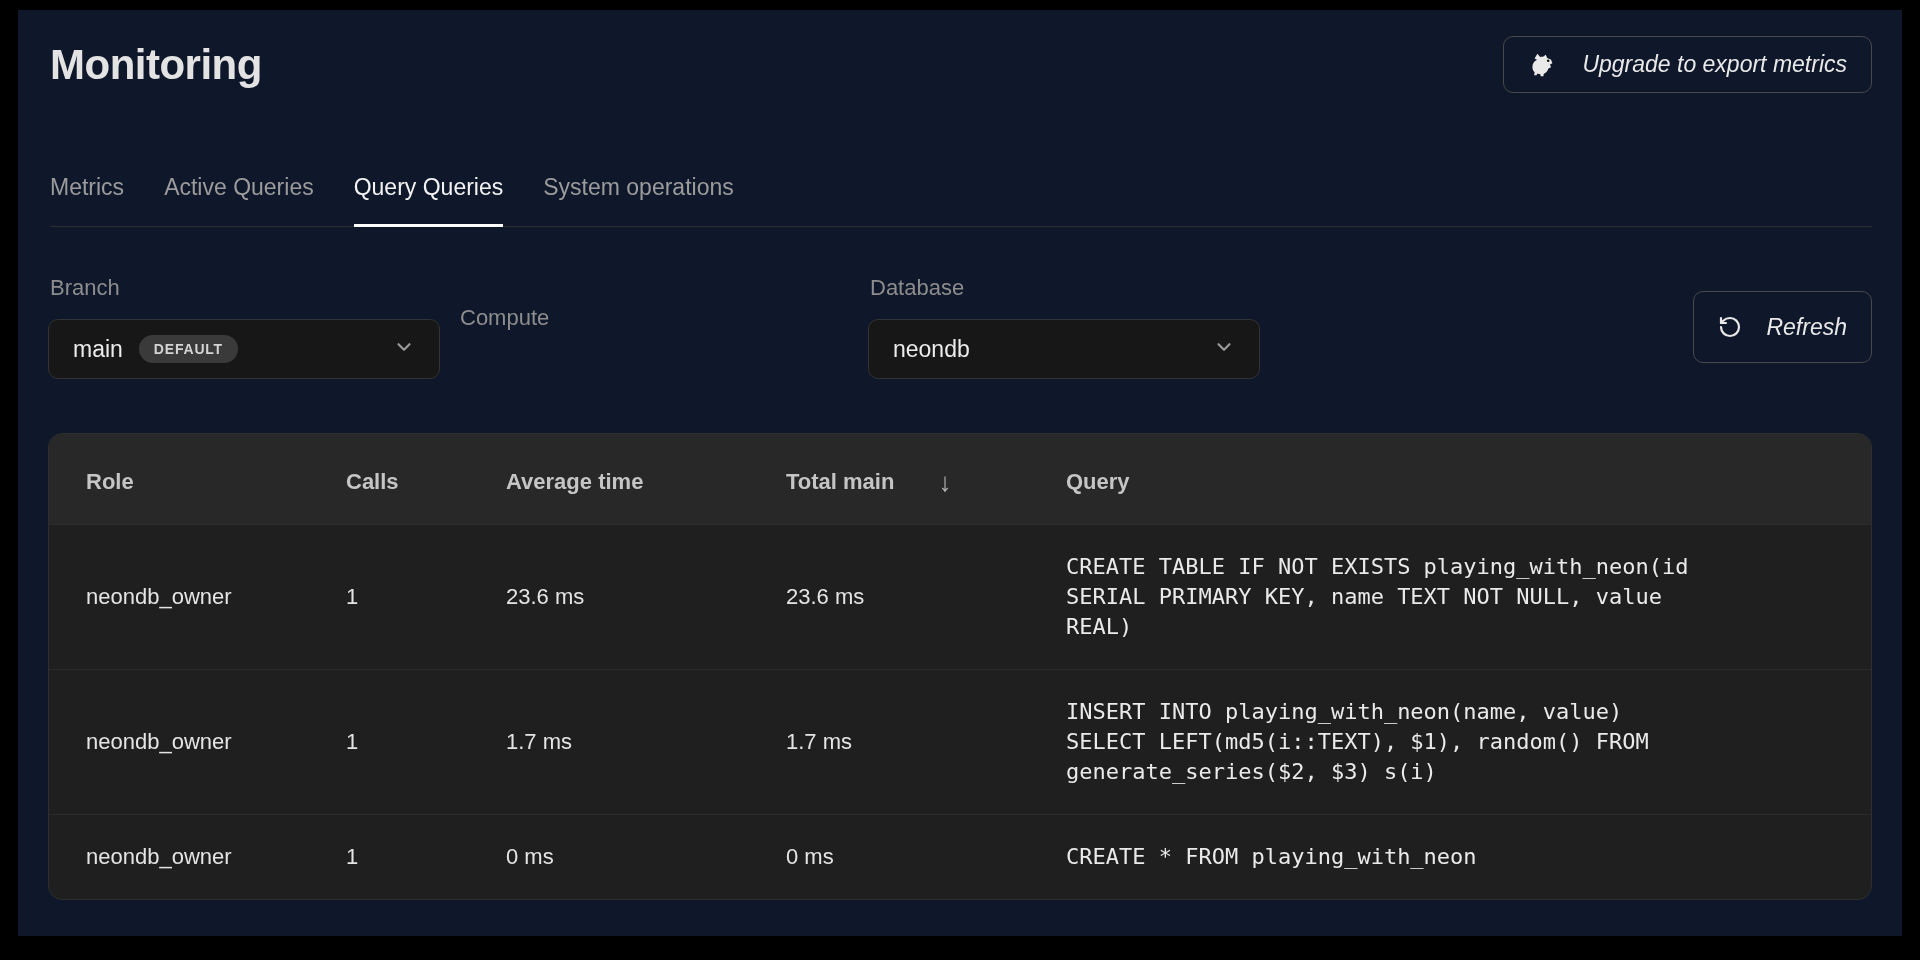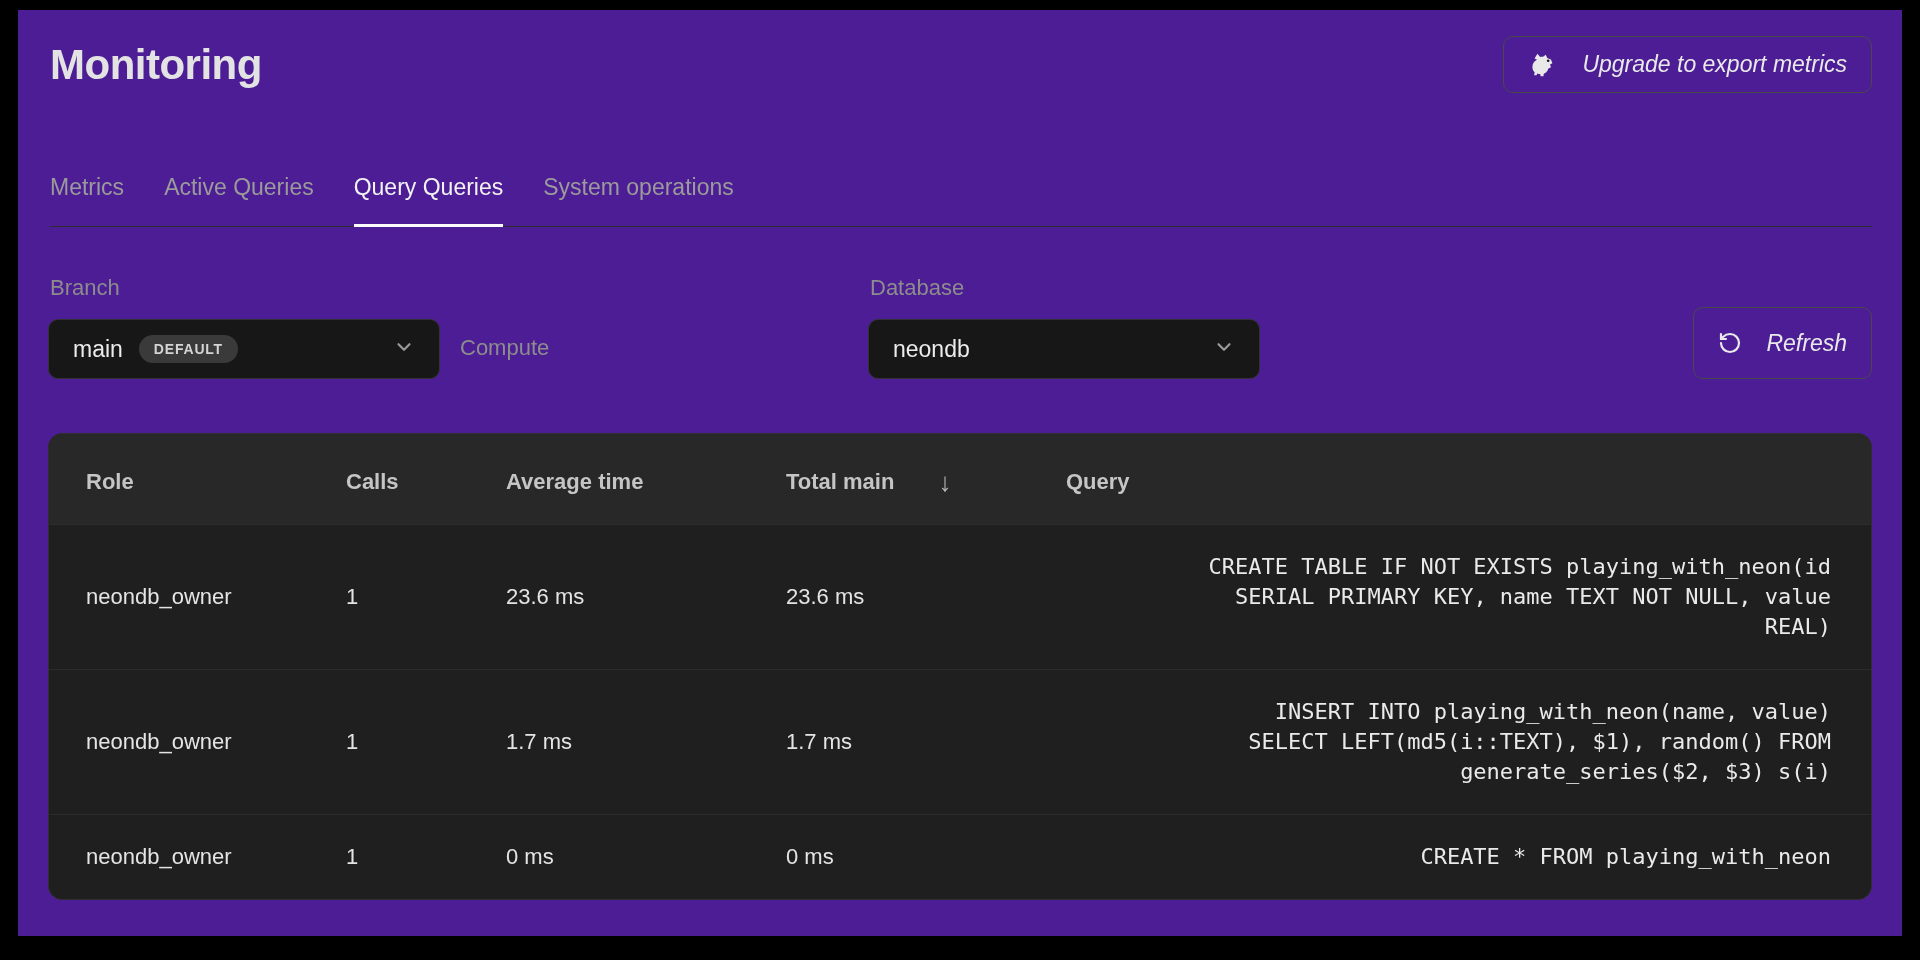--- a/index.html
+++ b/index.html
@@ -1,35 +1,35 @@
 <!DOCTYPE html>
 <html><head>
 <meta charset="utf-8">
 <style>
   * { margin:0; padding:0; box-sizing:border-box; }
   html,body { width:1920px; height:960px; background:#000; overflow:hidden;
               font-family:"Liberation Sans", "DejaVu Sans", sans-serif; }
-  .app { position:absolute; top:10px; left:18px; right:18px; bottom:24px; background:#4c1d95; }
+  .app { position:absolute; top:10px; left:18px; right:18px; bottom:24px; background:#0f172a; }
 
   
   .topbar { display:flex; justify-content:space-between; align-items:center; margin:26px 30px 0 32px; }
   .page-title { font-size:42px; line-height:50px; font-weight:700; color:#e3e3e3; letter-spacing:-0.5px; }
   .btn { display:inline-flex; align-items:center; gap:24px; height:57px; padding:0 24px;
          background:transparent; border:1px solid #494949; border-radius:10px;
          color:#e9e9e9; font-size:23px; font-family:inherit; cursor:pointer;font-style:italic; }
   .btn svg { display:block; }
 
   
   .tabbar { display:flex; gap:40px; margin:80px 30px 0 32px; border-bottom:1px solid #2d2d2d; }
   .tab { font-size:23px; line-height:29px; color:#9b9b9b; padding-bottom:24px; cursor:pointer; position:relative; }
   .tab.active { color:#f2f2f2; }
   .tab.active::after { content:""; position:absolute; left:0; right:0; bottom:-1px; height:3px; background:#fff; }
 
   
-  .filters { display:flex; gap:18px; margin:48px 30px 0 30px; align-items:flex-end; }
+  .filters { display:flex; gap:18px; margin:48px 30px 0 30px; align-items:center; }
   .filter-group { width:392px; }
   .filter-label { font-size:22px; color:#8d8d8d; margin-bottom:18px; margin-left:2px; }
   .select { height:60px; background:#171717; border:1px solid #333; border-radius:10px;
             display:flex; align-items:center; gap:16px; padding:4px 24px; cursor:pointer; }
   .select-value { font-size:23px; color:#ececec; }
   .pill { background:#3a3a3a; border-radius:999px; padding:6px 15px; display:inline-flex; align-items:center; gap:9px;
           font-size:14px; font-weight:700; letter-spacing:0.8px; color:#d4d4d4; }
   .dot { width:13px; height:13px; border-radius:50%; background:#1bc995; }
   .chevron { margin-left:auto; color:#9a9a9a; }
   .refresh-btn { margin-left:auto; height:72px; }
@@ -38,21 +38,21 @@
   .table { margin:54px 30px 0 30px; border:1px solid #2f2f2f; border-radius:14px; overflow:hidden;
            background:#1f1f1f; }
   .grid-row { display:grid; grid-template-columns:260px 160px 280px 280px 1fr; padding:0 30px 0 37px; align-items:center; }
   .thead { background:#282828; height:90px; }
   .th { font-size:22px; font-weight:700; color:#c5c5c5; cursor:pointer;margin-top:6px; }
   .th-sort { display:flex; align-items:center; gap:44px; }
   .sort-arrow { font-size:26px; font-weight:400; color:#b2b2b2; }
   .trow { border-top:1px solid #2b2b2b; padding-top:27px; padding-bottom:27px; cursor:pointer; }
   .td { font-size:22px; color:#e4e4e4; }
   .td-query { font-family:"DejaVu Sans Mono", "Liberation Mono", monospace;
-              font-size:22px; line-height:30px; color:#eaeaea; white-space:pre-line; padding-right:10px;text-align:right; }
+              font-size:22px; line-height:30px; color:#eaeaea; white-space:pre-line; padding-right:10px; }
 </style>
 </head>
 <body>
 
 <div class="app">
 
   <div class="topbar">
     <div class="page-title">Monitoring</div>
     <button class="btn">
       <span>

